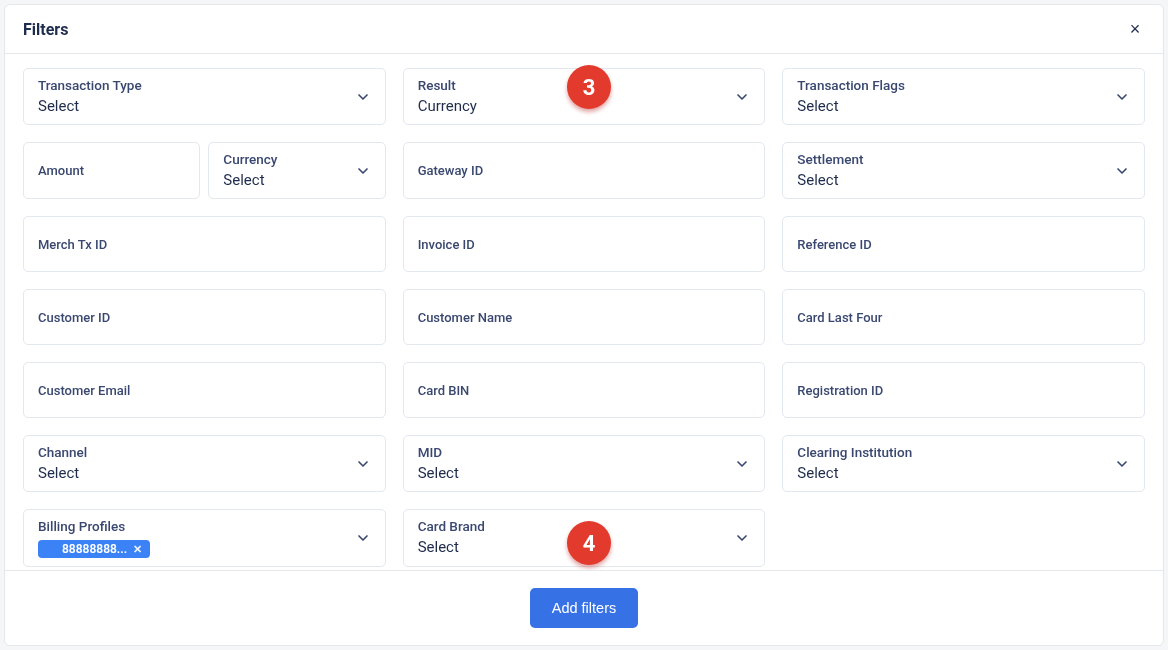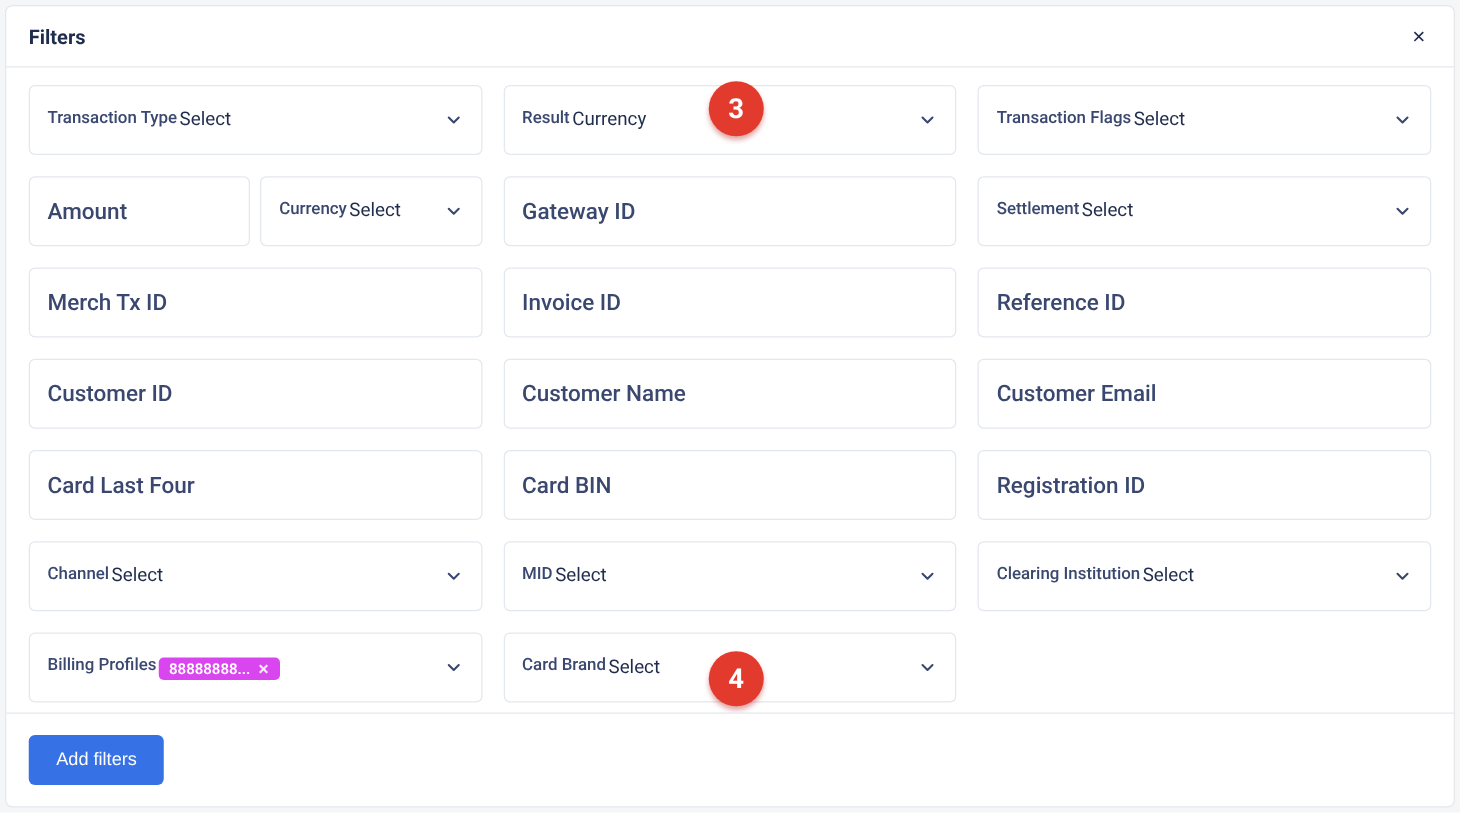--- a/index.html
+++ b/index.html
@@ -83,70 +83,70 @@
       border-radius: 5px;
       padding: 8px 14px;
       background: #fff;
       min-height: 56px;
       display: flex;
       align-items: center;
       cursor: text;
     }
     .field-inner {
       display: flex;
-      flex-direction: row;
+      flex-direction: column;
       gap: 2px;
       min-width: 0;
       flex: 1;
     }
     .field-label {
       font-size: 13.5px;
       color: #3a4870;
       font-weight: 500;
       line-height: 1.3;
     }
     .field-value {
       font-size: 15px;
       color: #1f2c4c;
       font-weight: 400;
       line-height: 1.3;
     }
     .placeholder {
-      font-size: 18px;
+      font-size: 13px;
       color: #3a4870;
       font-weight: 500;
     }
     .chevron {
       flex-shrink: 0;
       color: #3a4870;
       display: flex;
       align-items: center;
     }
     .chip {
       display: inline-flex;
       align-items: flex-end;
-      background: #d946ef;
+      background: #3b82f6;
       color: #fff;
       font-size: 12px;
       font-weight: 600;
-      padding: 2px 8px 2px 8px;
+      padding: 2px 8px 2px 24px;
       border-radius: 4px;
       margin-top: 2px;
       gap: 6px;
       width: fit-content;
     }
     .chip-x {
       font-size: 11px;
       opacity: 0.9;
     }
     .panel-footer {
       border-top: 1px solid #e5e7eb;
       padding: 17px 18px;
       display: flex;
-      justify-content: flex-start;
+      justify-content: center;
     }
     .add-filters-btn {
       background: #3671e6;
       color: #fff;
       border: none;
       padding: 12px 22px;
       font-size: 14.5px;
       font-weight: 500;
       border-radius: 5px;
       cursor: pointer;
@@ -265,24 +265,24 @@
         <span class="placeholder">Reference ID</span>
       </div>
       <div class="field-plain">
         <span class="placeholder">Customer ID</span>
       </div>
       <div class="field-plain">
         <span class="placeholder">Customer Name</span>
       </div>
 
       <div class="field-plain">
+        <span class="placeholder">Card Last Four</span>
+      </div>
+      <div class="field-plain">
         <span class="placeholder">Customer Email</span>
-      </div>
-      <div class="field-plain">
-        <span class="placeholder">Card Last Four</span>
       </div>
       <div class="field-plain">
         <span class="placeholder">Card BIN</span>
       </div>
 
       <div class="field-plain">
         <span class="placeholder">Registration ID</span>
       </div>
 
       <div class="field">

